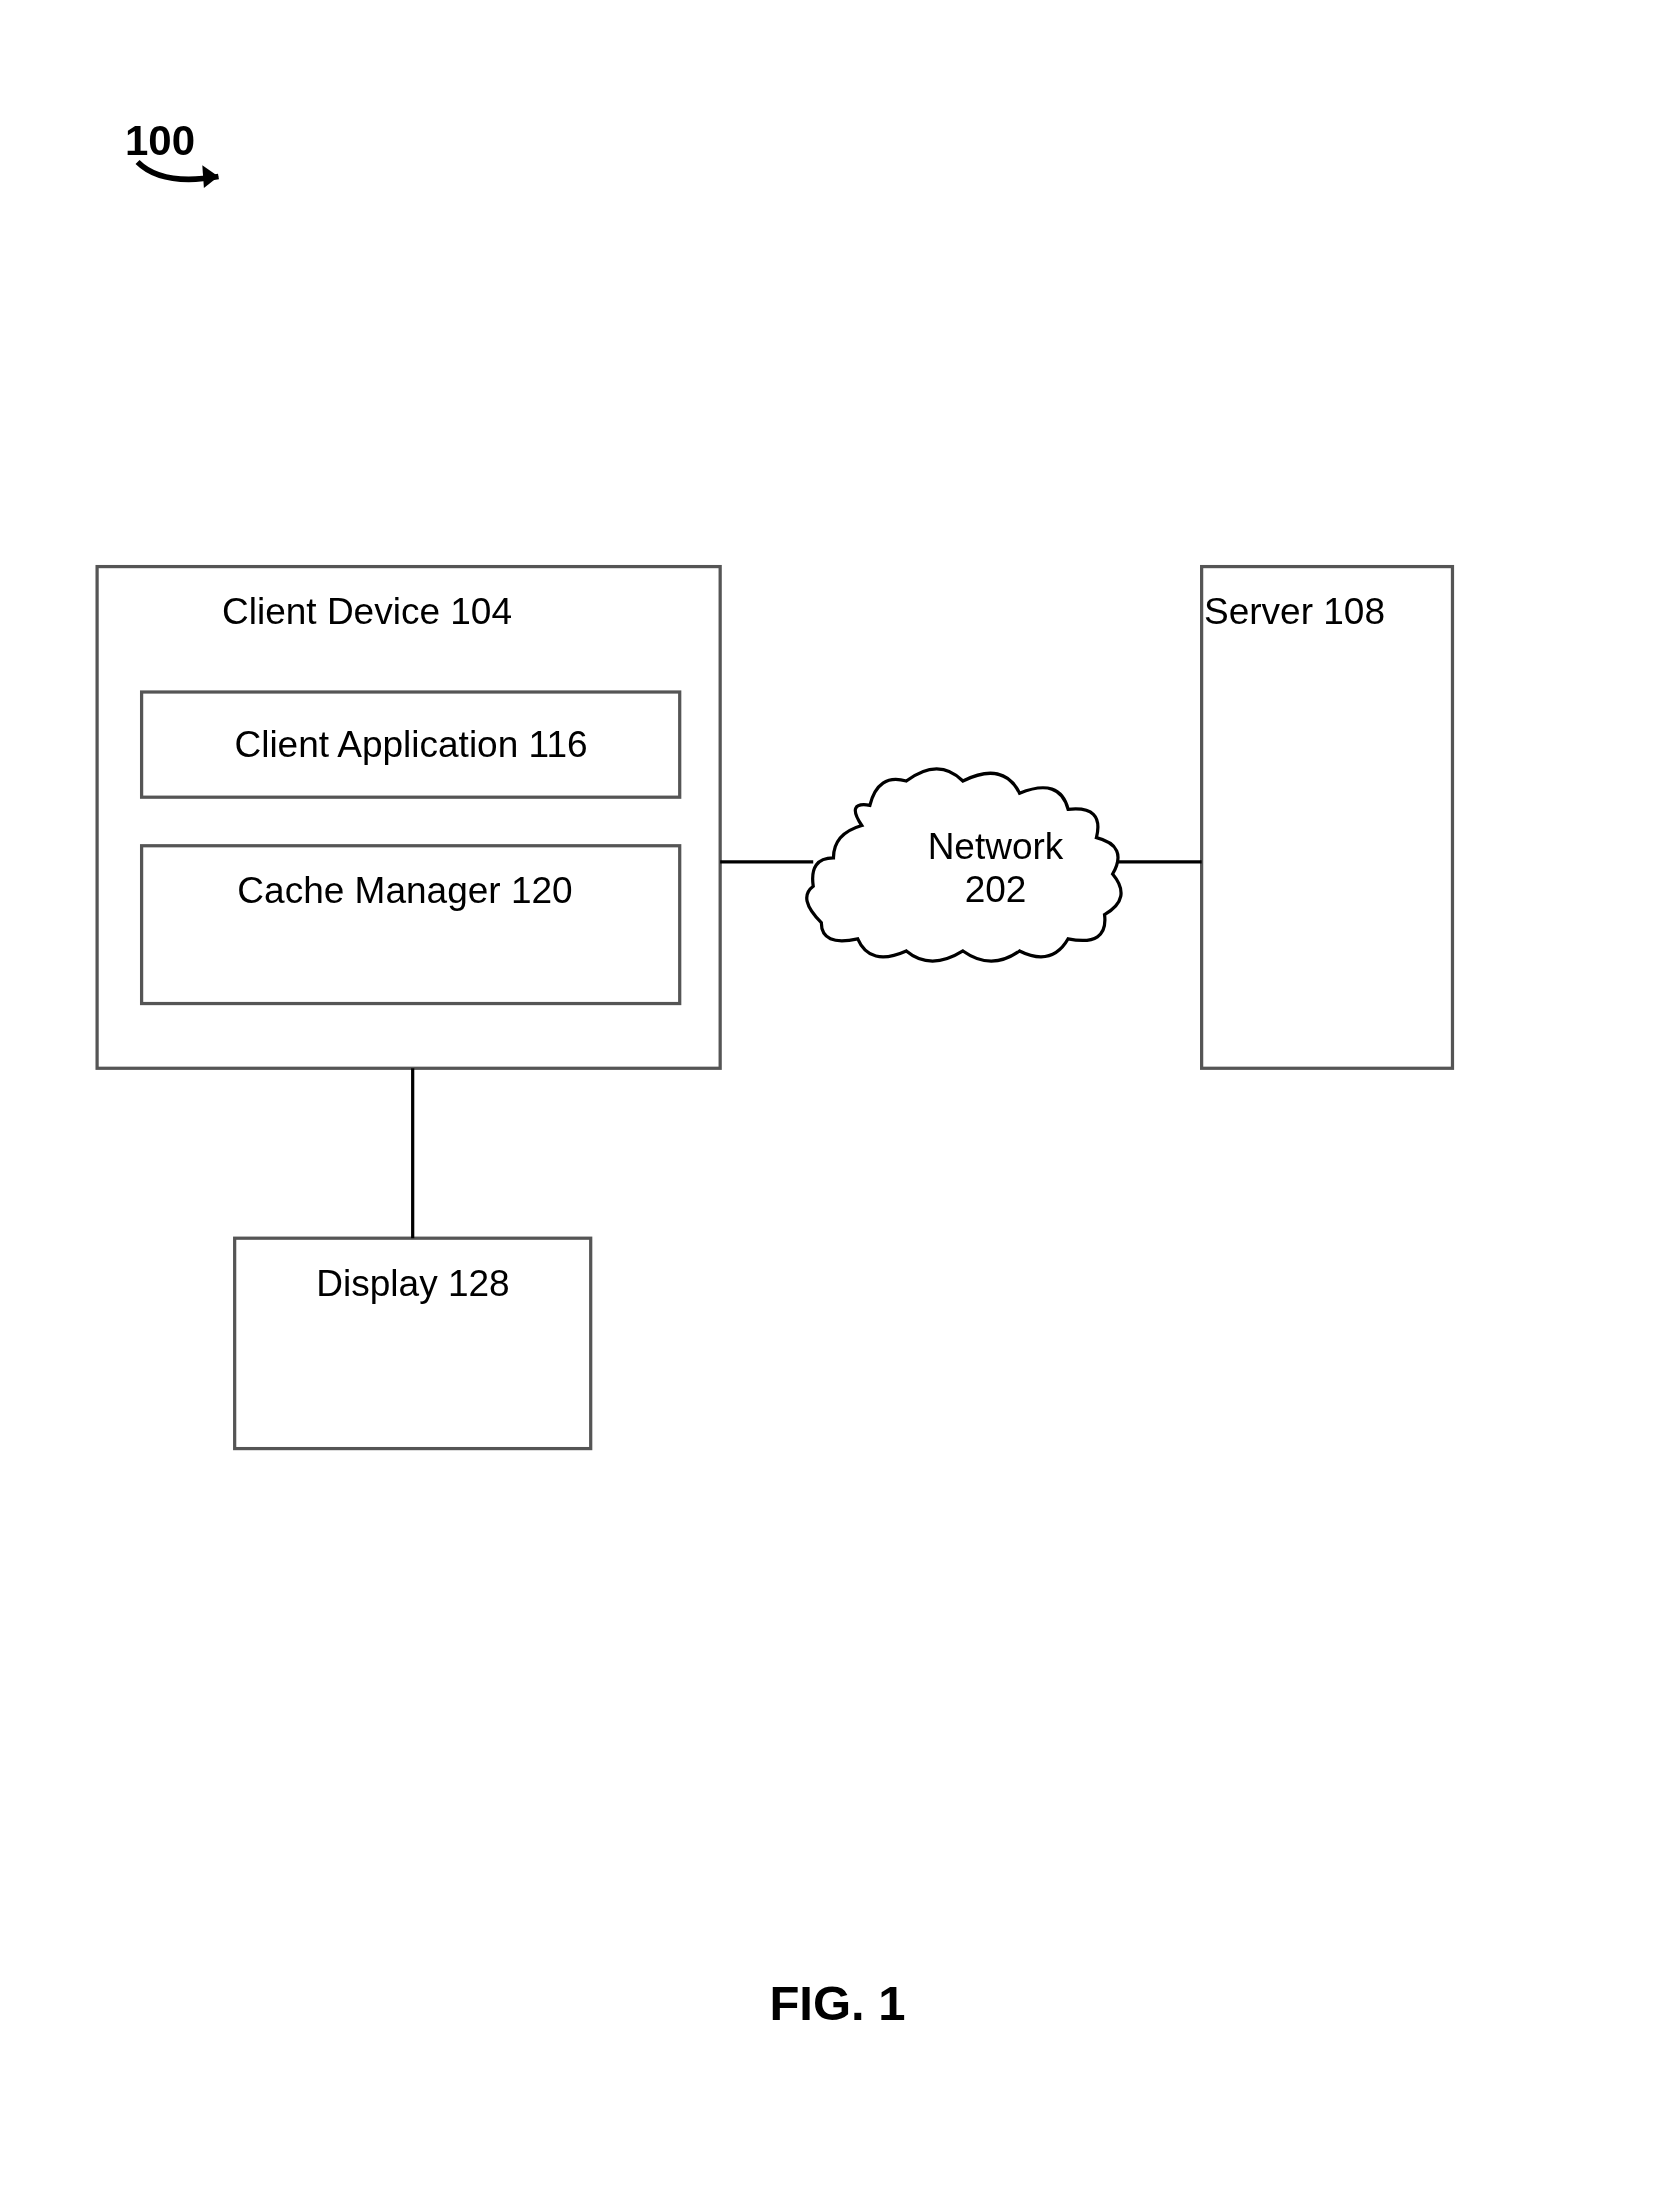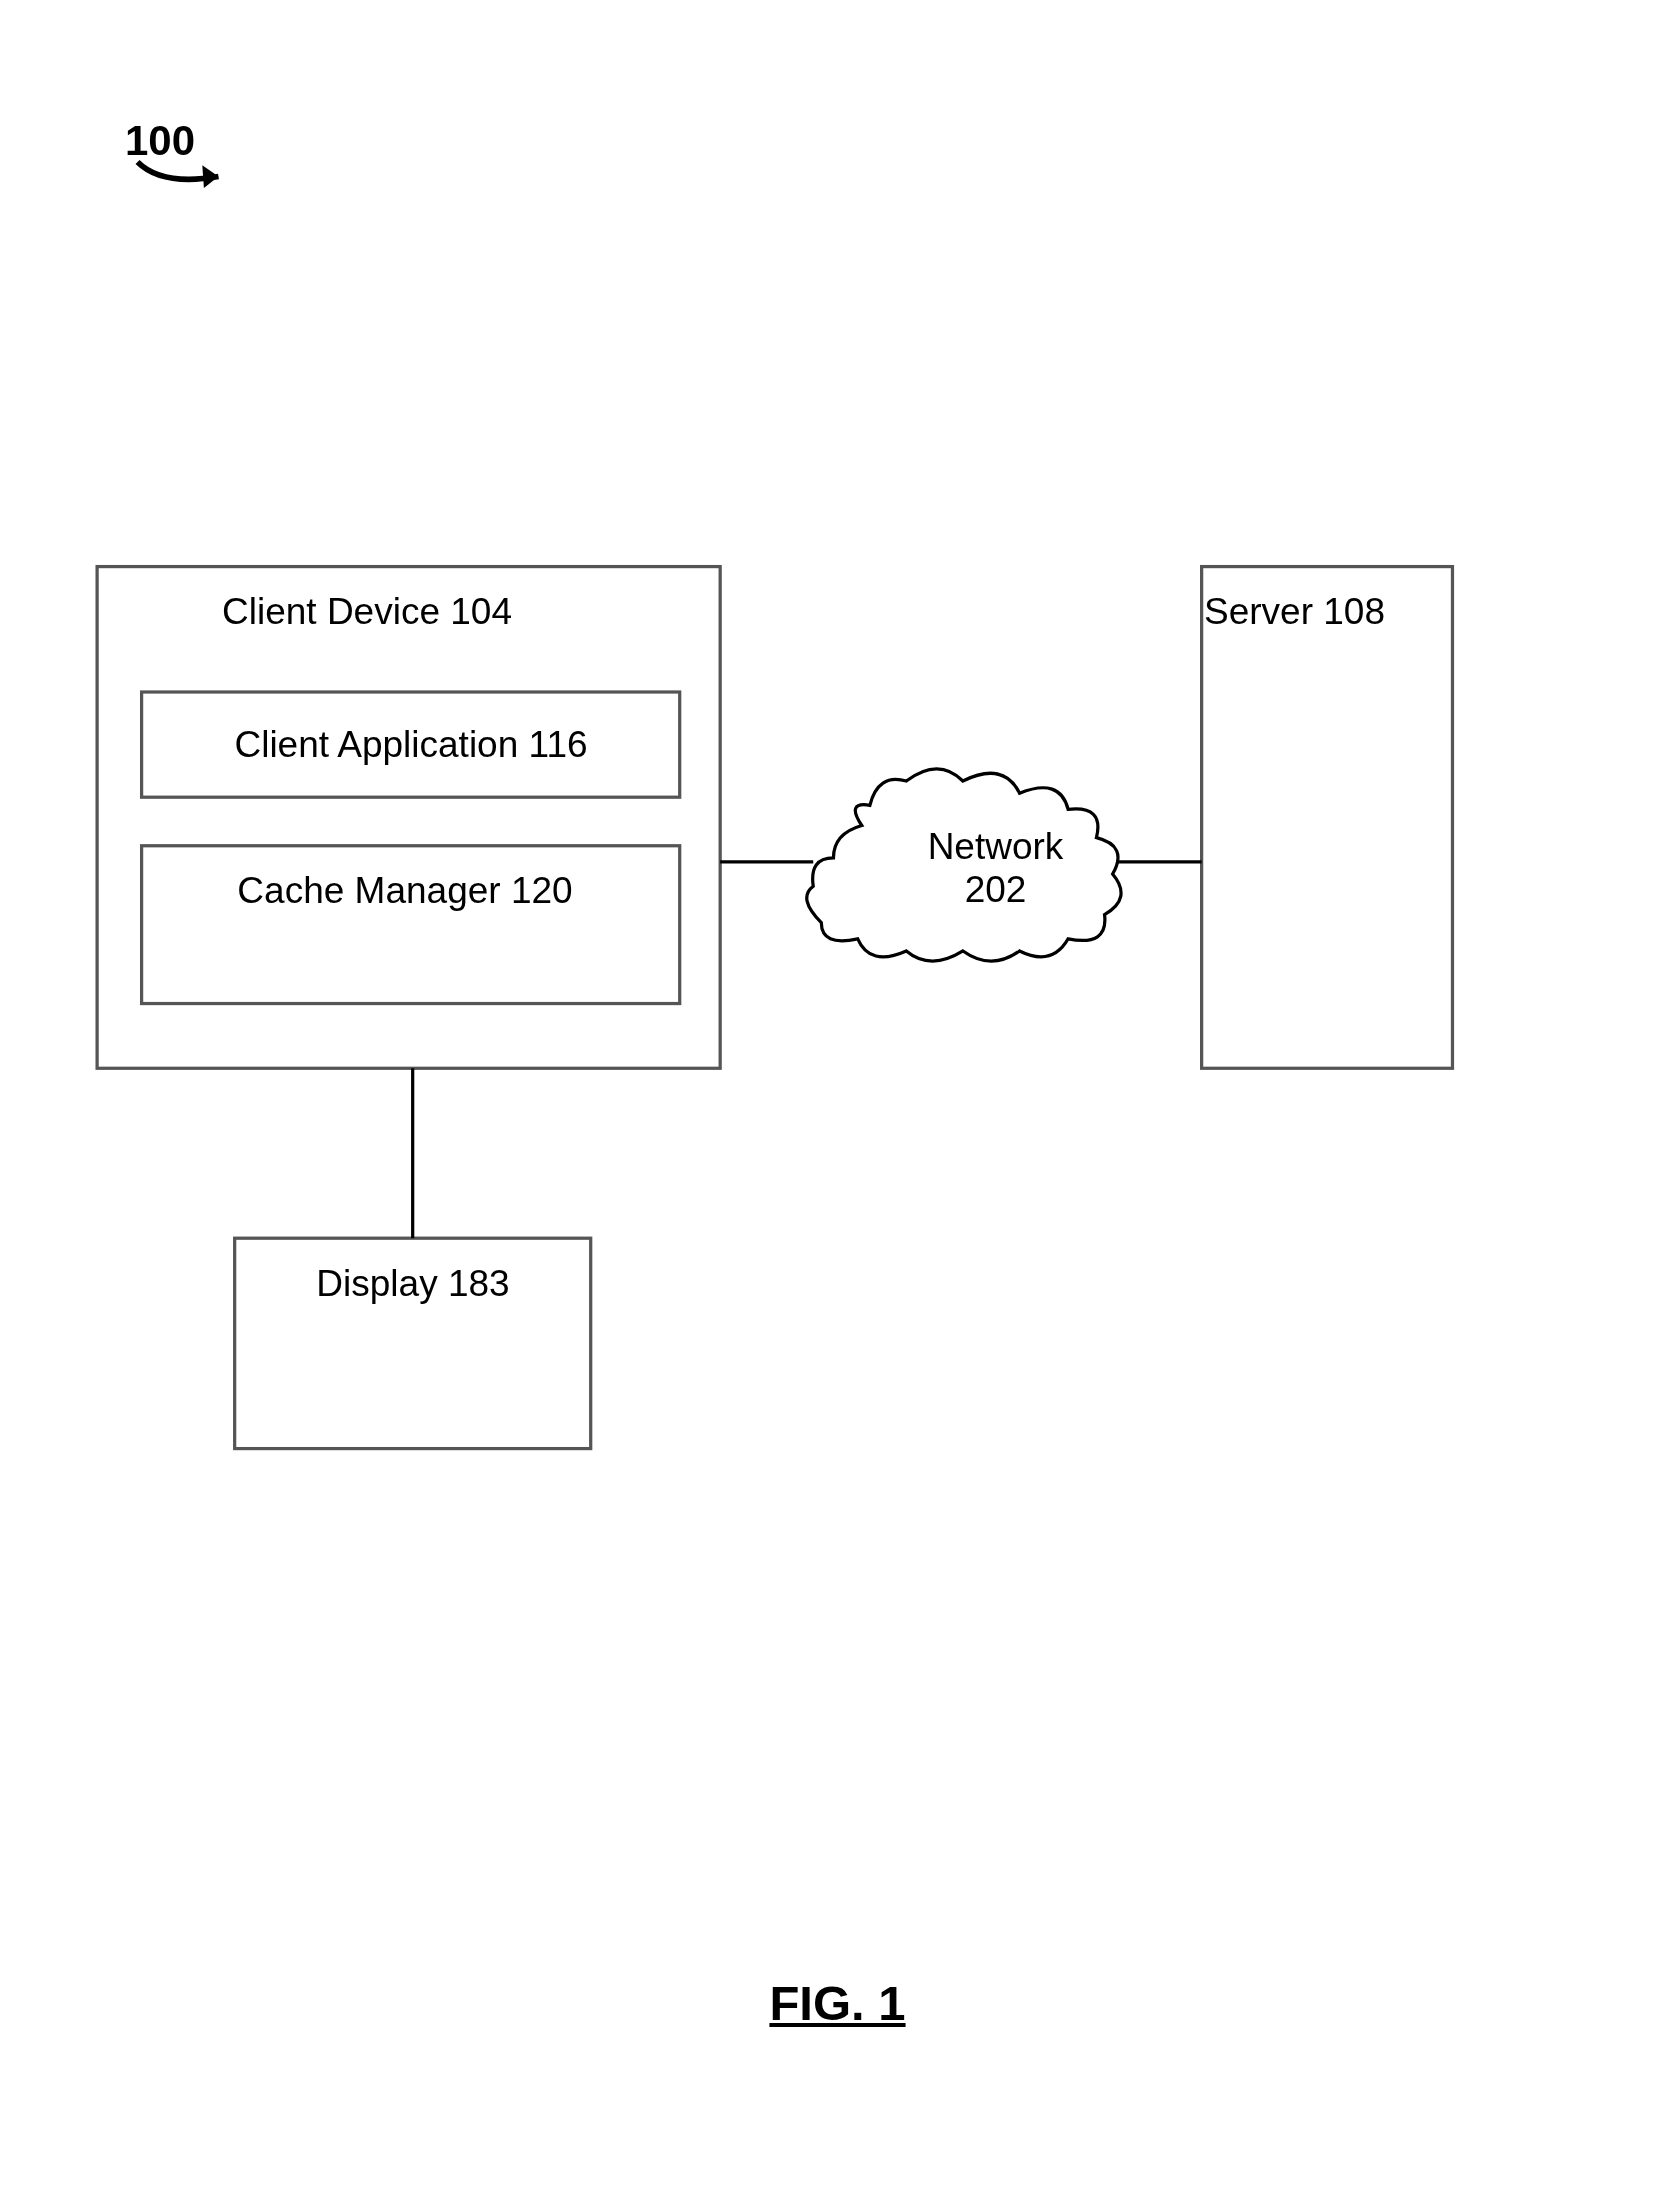--- a/index.html
+++ b/index.html
@@ -28,21 +28,20 @@
     width: 1675px;
     height: 2194px;
   }
   .label {
     font-size: 37px;
     text-align: center;
   }
   .fig-caption {
     font-size: 49px;
     font-weight: bold;
-    text-decoration: underline;
   }
 </style>
 </head>
 <body>
 
 <div class="page">
 
   <div class="txt fig-num" style="left:125px; top:105px;margin-top:12px;">100</div>
 
   <svg class="svg-layer" viewBox="0 0 2070 2711">
@@ -89,21 +88,21 @@
 
     <line x1="510" y1="1320" x2="510" y2="1530" stroke="#000" stroke-width="4"></line>
   </svg>
 
   <div class="txt label" style="left:97px; top:591px; width:540px;">Client Device 104</div>
 
   <div class="txt label" style="left:142px; top:724px; width:538px;">Client Application 116</div>
 
   <div class="txt label" style="left:136px; top:870px; width:538px;text-align:center;">Cache Manager 120</div>
 
-  <div class="txt label" style="left:235px; top:1263px; width:356px;">Display 183</div>
+  <div class="txt label" style="left:235px; top:1263px; width:356px;">Display 128</div>
 
   <div class="txt label" style="left:1169px; top:591px; width:251px;">Server 108</div>
 
   <div class="txt label" style="left:862px; top:826px; width:267px; line-height:1.15;">
     <div>Network</div>
     <div>202</div>
   </div>
 
   <div class="txt fig-caption" style="left:0; top:1975px; width:1675px; text-align:center;">FIG. 1</div>
 

